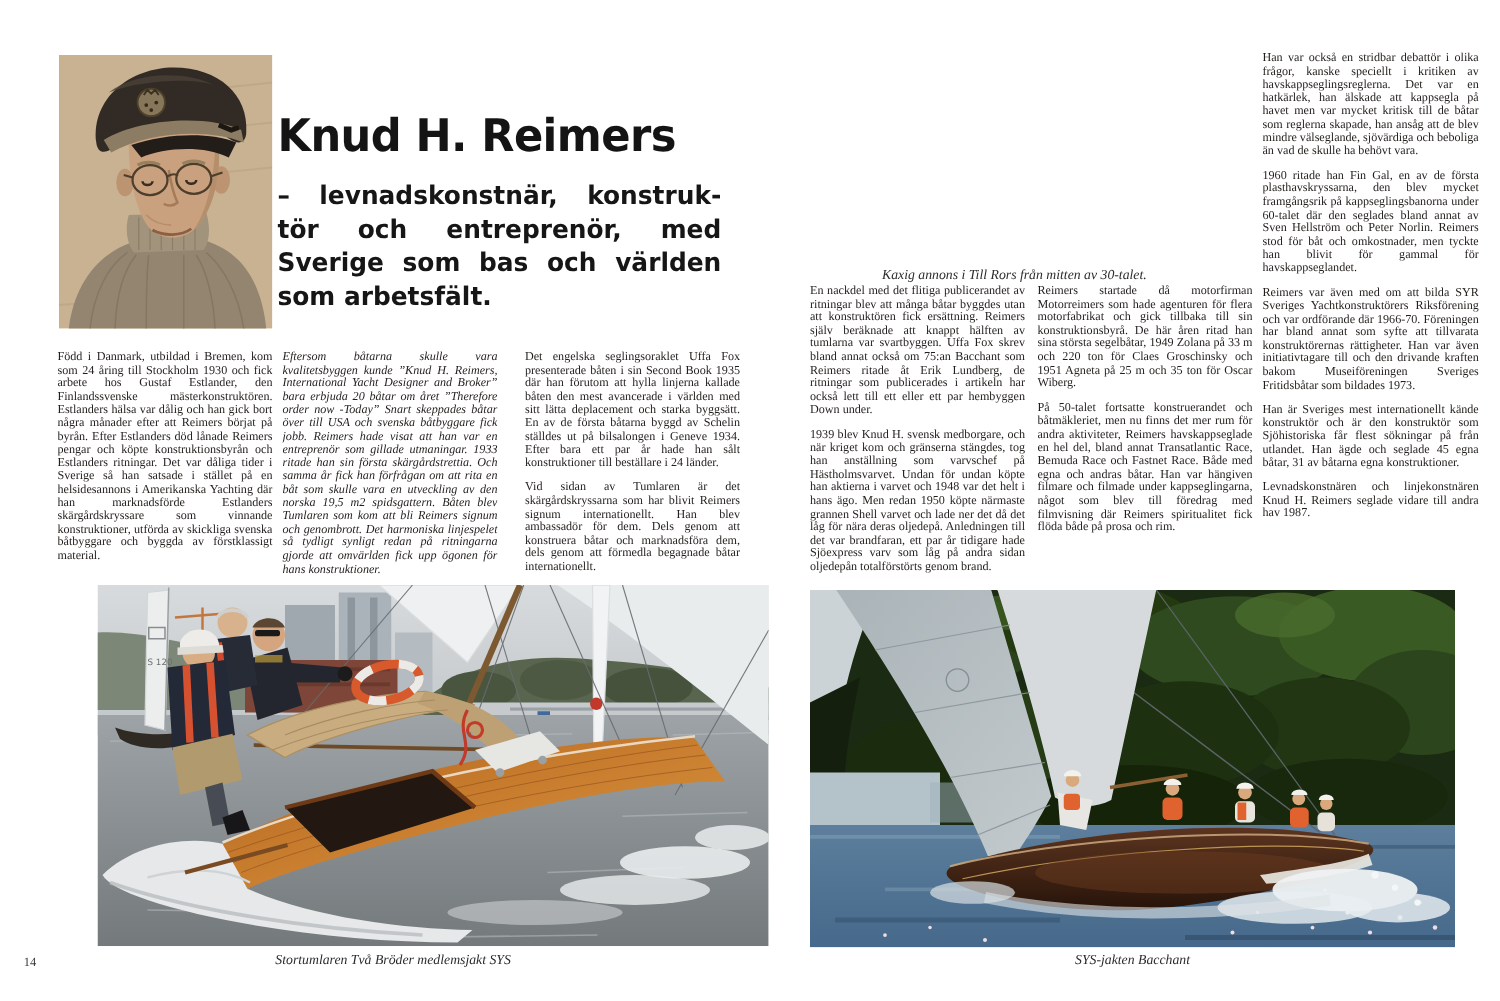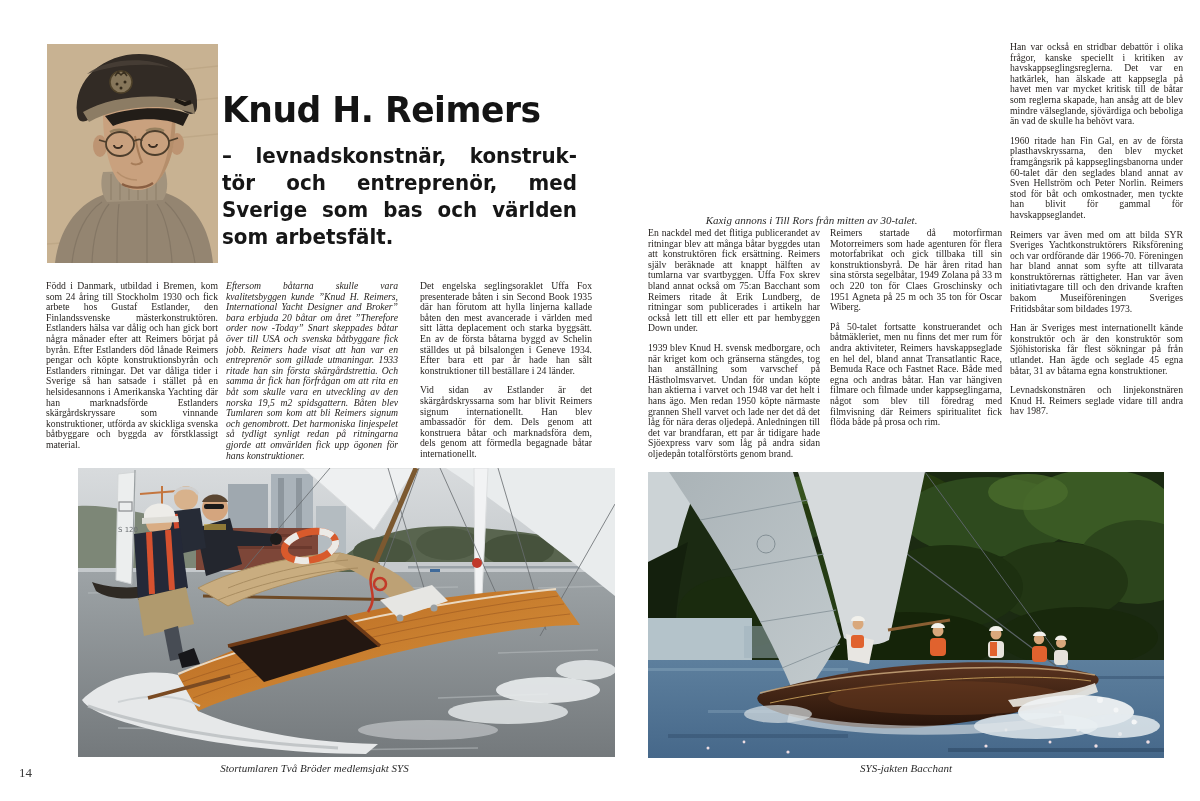--- a/index.html
+++ b/index.html
@@ -12,21 +12,21 @@
   
   .title{position:absolute;left:222px;top:90px;width:370px;font-family:"DejaVu Sans",sans-serif;
          font-weight:800;font-size:36px;line-height:40px;color:#141414;letter-spacing:-.5px;
          transform:scaleX(.96);transform-origin:left;}
   .subtitle{position:absolute;left:222px;top:143px;width:366px;font-family:"DejaVu Sans",sans-serif;
             font-weight:700;font-size:20.5px;color:#161616;transform:scaleX(.97);transform-origin:left;}
   .subtitle .subtitle-line{text-align:justify;text-align-last:justify;line-height:27px;}
   .subtitle .subtitle-line:last-child{text-align-last:left;}
   
   .caption{position:absolute;text-align:center;font-style:italic;font-size:11px;color:#2b2b2b;}
-  .folio{position:absolute;font-size:13px;color:#3a3a3a;}
+  .folio{position:absolute;font-size:10px;color:#3a3a3a;}
   
   .photo{position:absolute;overflow:hidden;}
   .photo svg{display:block;width:100%;height:100%;}
   
   .ad{position:absolute;left:650px;top:40px;width:323px;height:171px;
       background:linear-gradient(175deg,#e0d4ac 0%,#d7c99e 55%,#cfc095 100%);
       box-shadow:inset 0 0 18px rgba(120,100,50,.25);color:#17130e;overflow:hidden;}
   .ad-brand-top{position:absolute;left:22px;top:-6px;font-family:"DejaVu Sans",sans-serif;
       font-weight:800;font-size:50px;letter-spacing:1px;transform:scaleX(.9);transform-origin:left;}
   .ad-brand-bottom{position:absolute;right:10px;bottom:-4px;font-family:"DejaVu Sans",sans-serif;
@@ -119,21 +119,21 @@
     </div>
 
   <div class="col" style="left:46px;top:281px;height:186px;">
       <p>Född i Danmark, utbildad i Bremen, kom som 24 åring till Stockholm 1930 och fick arbete hos Gustaf Estlander, den Finlandssvenske mästerkonstruktören. Estlanders hälsa var dålig och han gick bort några månader efter att Reimers börjat på byrån. Efter Estlanders död lånade Reimers pengar och köpte konstruktionsbyrån och Estlanders ritningar. Det var dåliga tider i Sverige så han satsade i stället på en helsidesannons i Amerikanska Yachting där han marknadsförde Estlanders skärgårdskryssare som vinnande konstruktioner, utförda av skickliga svenska båtbyggare och byggda av förstklassigt material.</p>
     </div>
   <div class="col" style="left:226px;top:281px;height:186px;font-style:italic;">
       <p>Eftersom båtarna skulle vara kvalitetsbyggen kunde ”Knud H. Reimers, International Yacht Designer and Broker” bara erbjuda 20 båtar om året ”Therefore order now -Today” Snart skeppades båtar över till USA och svenska båtbyggare fick jobb. Reimers hade visat att han var en entreprenör som gillade utmaningar. 1933 ritade han sin första skärgårdstrettia. Och samma år fick han förfrågan om att rita en båt som skulle vara en utveckling av den norska 19,5 m2 spidsgattern. Båten blev Tumlaren som kom att bli Reimers signum och genombrott. Det harmoniska linjespelet så tydligt synligt redan på ritningarna gjorde att omvärlden fick upp ögonen för hans konstruktioner.</p>
     </div>
   <div class="col" style="left:420px;top:281px;height:186px;">
       <p>Det engelska seglingsoraklet Uffa Fox presenterade båten i sin Second Book 1935 där han förutom att hylla linjerna kallade båten den mest avancerade i världen med sitt lätta deplacement och starka byggsätt. En av de första båtarna byggd av Schelin ställdes ut på bilsalongen i Geneve 1934. Efter bara ett par år hade han sålt konstruktioner till beställare i 24 länder.</p>
-      <p>Vid sidan av Estlander är det skärgårdskryssarna som har blivit Reimers signum internationellt. Han blev ambassadör för dem. Dels genom att konstruera båtar och marknadsföra dem, dels genom att förmedla begagnade båtar internationellt.</p>
+      <p>Vid sidan av Tumlaren är det skärgårdskryssarna som har blivit Reimers signum internationellt. Han blev ambassadör för dem. Dels genom att konstruera båtar och marknadsföra dem, dels genom att förmedla begagnade båtar internationellt.</p>
     </div>
 
   <div class="photo" style="left:46px;top:468px;width:537px;height:289px;padding-left:32px;">
     <svg viewBox="0 0 537 289" preserveAspectRatio="none">
       <defs>
         <linearGradient id="skyL" x1="0" y1="0" x2="0" y2="1">
             <stop offset="0" stop-color="#d8dbdd"></stop>
             <stop offset="1" stop-color="#c1c6c9"></stop>
           </linearGradient>
         <linearGradient id="waterL" x1="0" y1="0" x2="0" y2="1">

